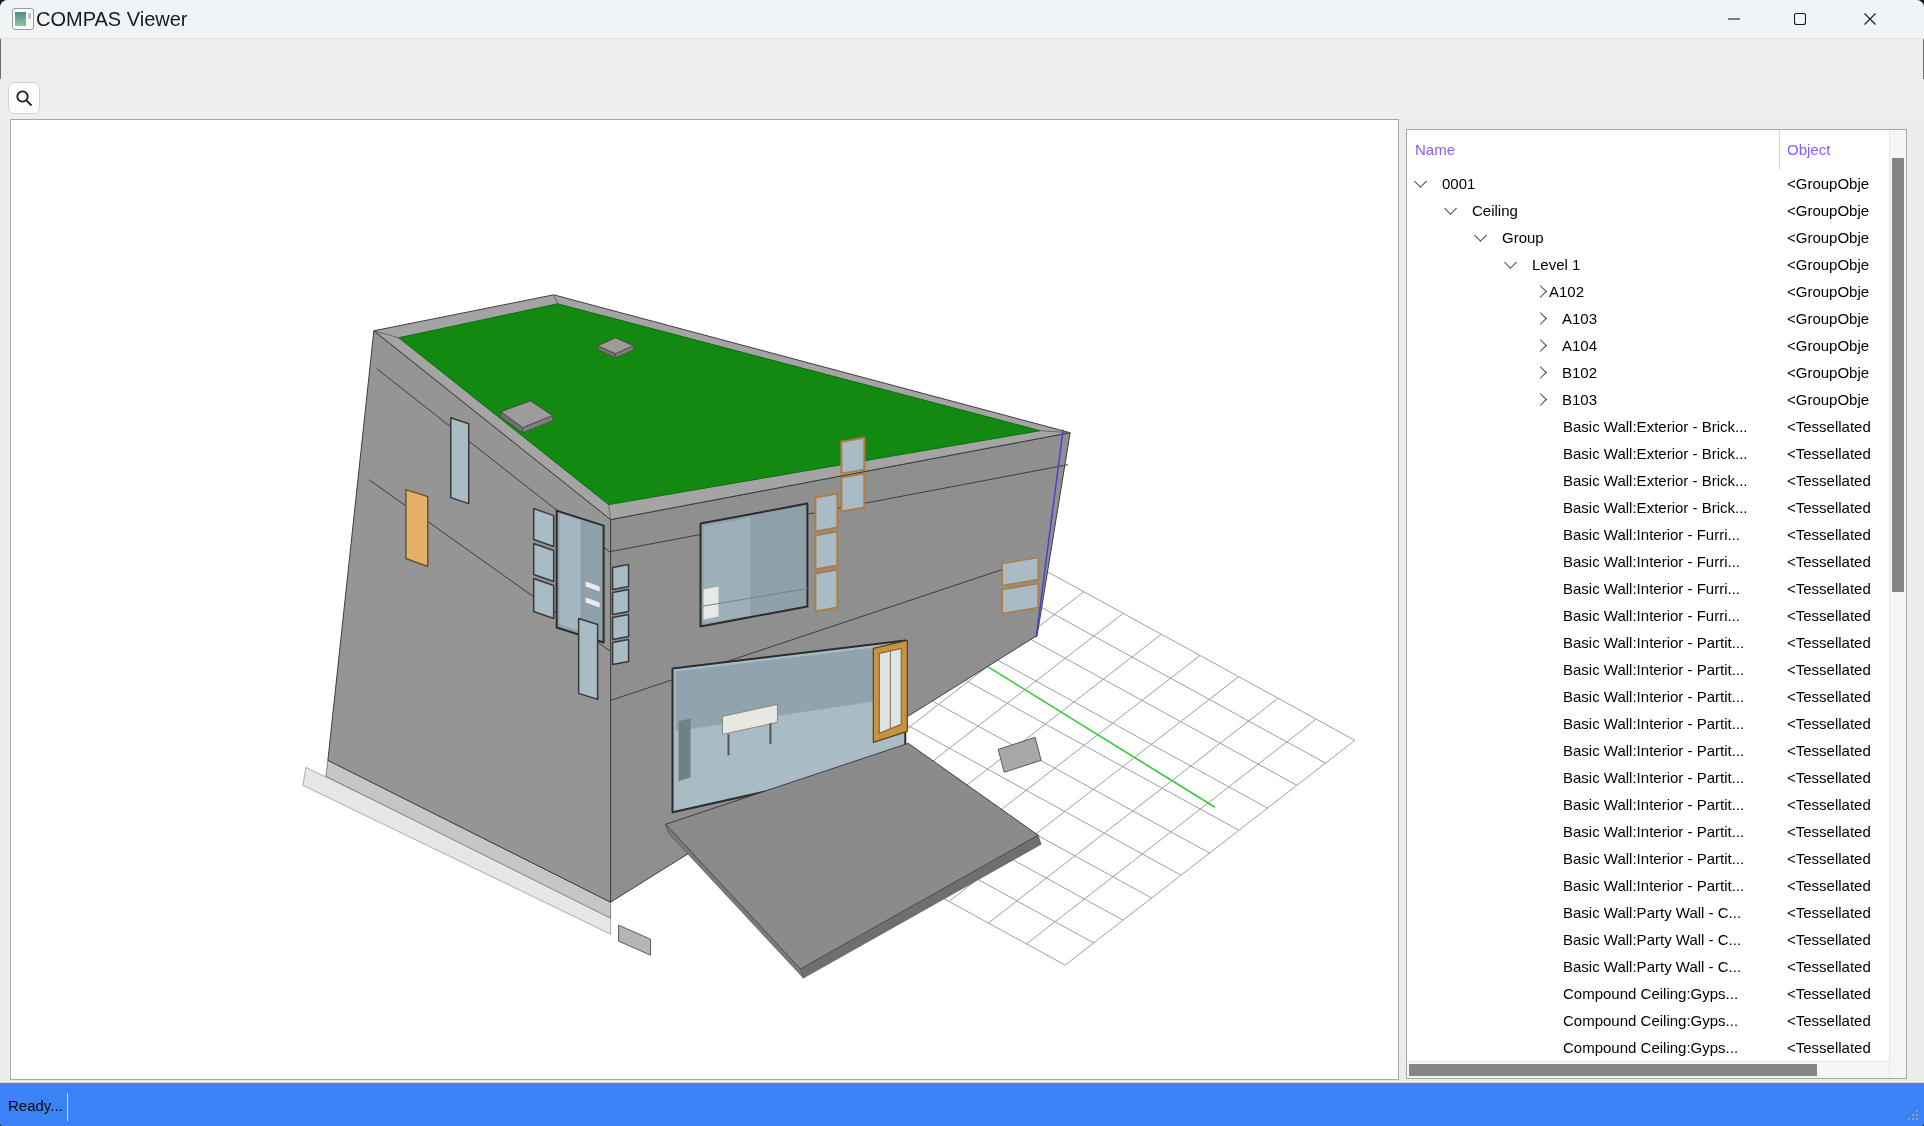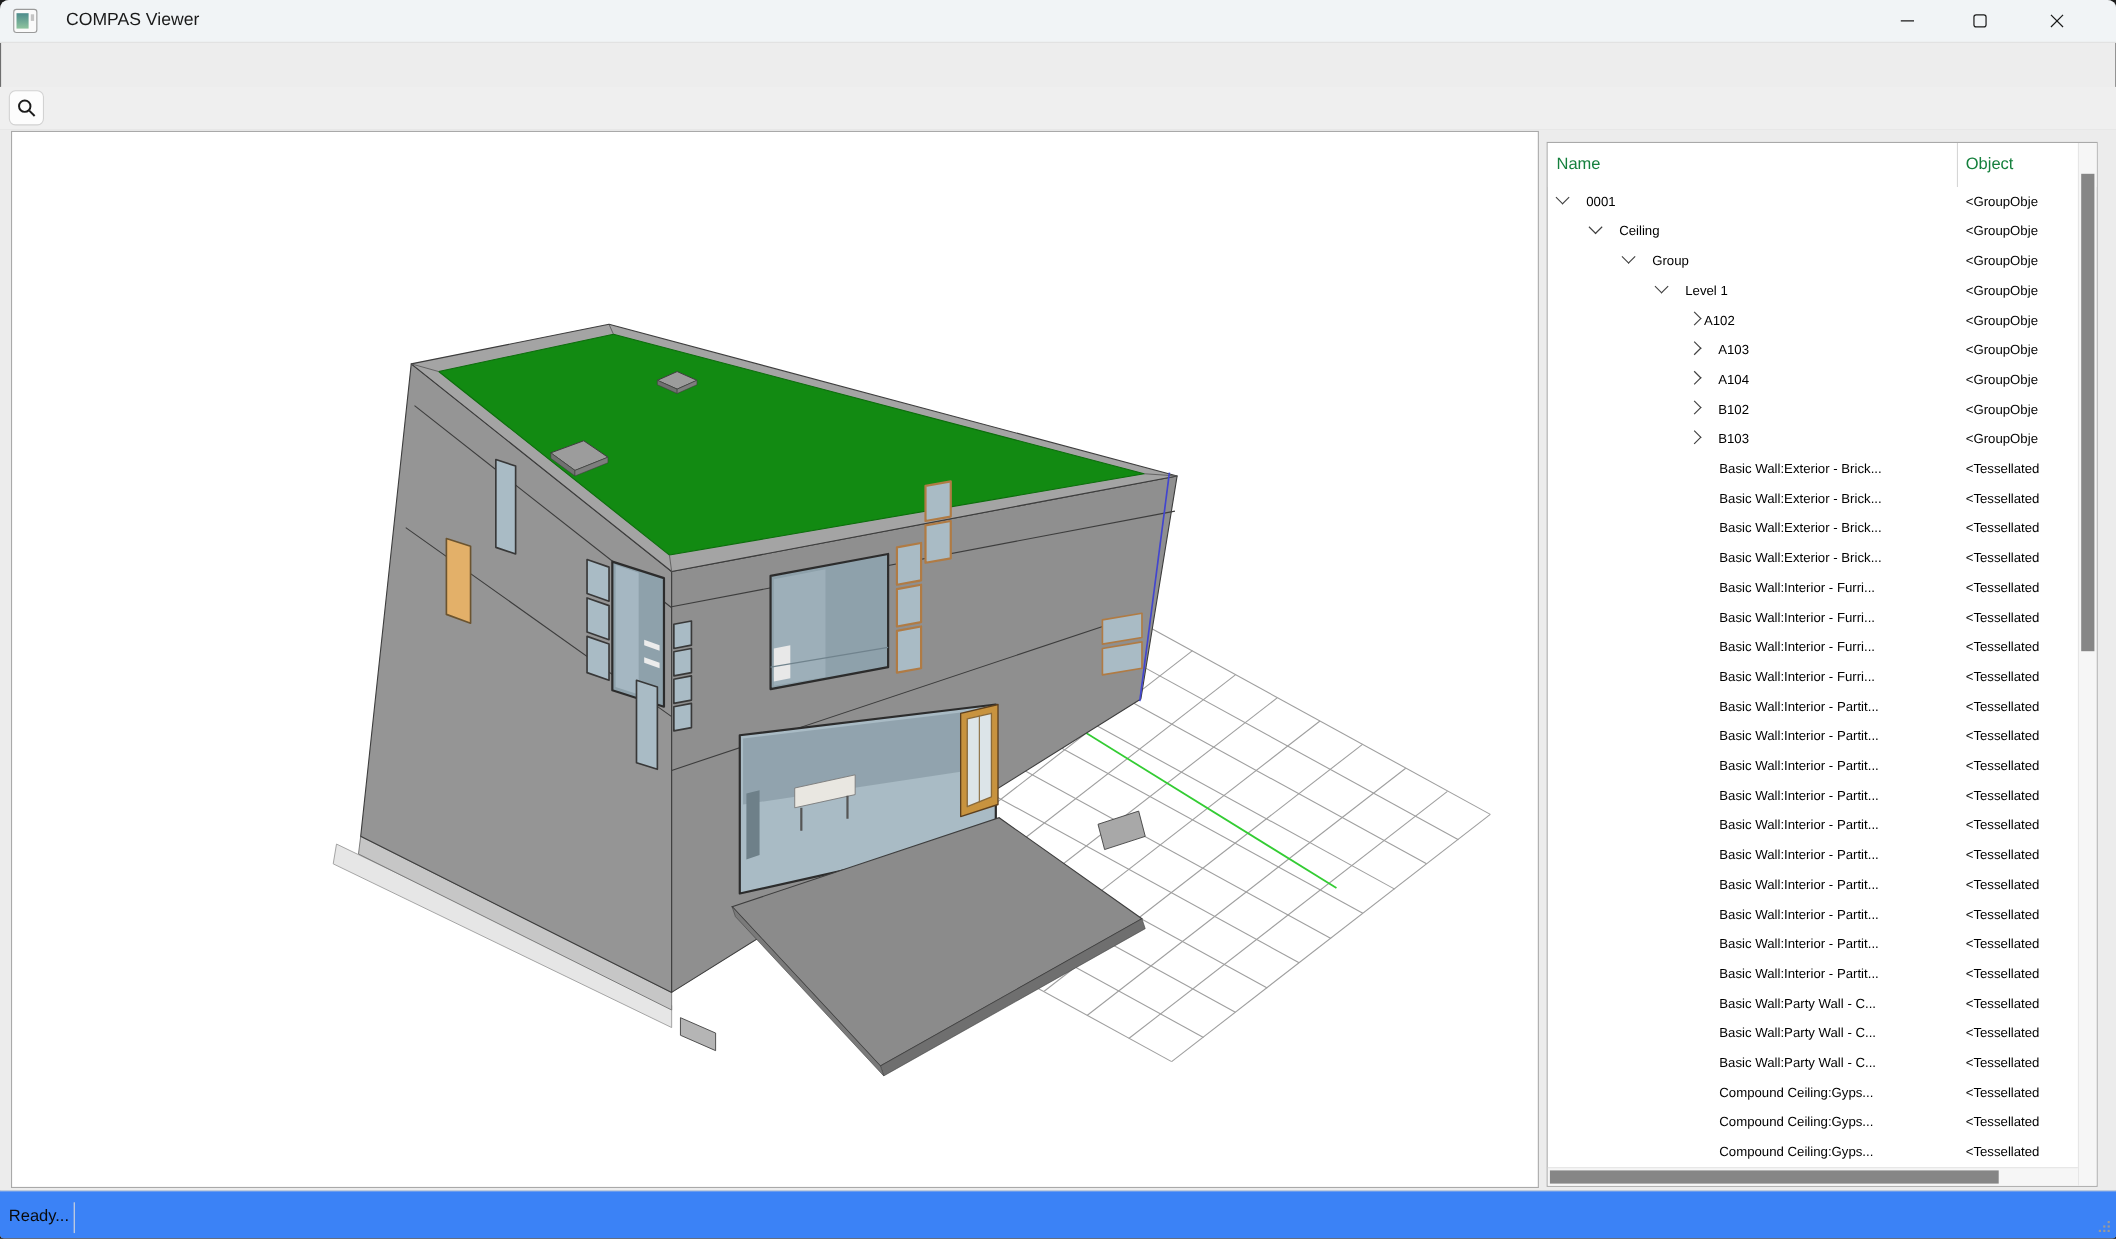--- a/index.html
+++ b/index.html
@@ -2,42 +2,42 @@
 <html style="--roofGreen: #128a12; --wall: #959595; --wallRight: #8f8f8f; --parapet: #a4a4a4; --glass: #a9bbc5; --interior: #8ea1ab; --doorOrange: #e3b069; --frameOrange: #b07b44; --frameDark: #383838; --slab: #8b8b8b; --foundation: #c6c6c6; --gridLine: #9f9f9f; --axisGreen: #33cc33; --axisBlue: #4245cf; --edge: #3d3d3d;"><head>
 <meta charset="utf-8">
 <style>
   html,body{margin:0;padding:0;background:#1c1c1c;font-family:"Liberation Sans","DejaVu Sans",sans-serif;}
   #window{position:relative;width:1924px;height:1126px;background:#ededed;border-radius:8px 8px 4px 4px;overflow:hidden;box-shadow:0 0 0 1px #6e6e6e inset;}
   
   #titlebar{position:absolute;left:0;top:0;width:100%;height:38px;background:#f1f4f6;border-bottom:1px solid #e0e0e0;}
   #appicon{position:absolute;left:12px;top:8px;width:22px;height:22px;background:#fafafa;border:1px solid #9a9a9a;border-radius:3px;box-sizing:border-box;}
   #appicon .teal{position:absolute;left:2px;top:3px;width:11px;height:14px;background:linear-gradient(#4d8c8c,#8fc49e);}
   #appicon .tab{position:absolute;left:15px;top:4px;width:3px;height:6px;background:#c4c4c4;}
-  #title-text{position:absolute;left:60px;top:0;height:38px;line-height:38px;font-size:16px;color:#191919;}
+  #title-text{position:absolute;left:36px;top:0;height:38px;line-height:38px;font-size:20px;color:#191919;}
   .winbtn{position:absolute;top:0;width:66px;height:38px;border:none;background:transparent;cursor:default;}
   .winbtn svg{position:absolute;left:50%;top:50%;transform:translate(-50%,-50%);}
   #btn-min{right:157px;} #btn-max{right:91px;} #btn-close{right:21px;}
   
   #menubar{position:absolute;left:0;top:39px;width:100%;height:39px;background:#f6f6f6;border-bottom:1px solid #e3e3e3;}
   .menu-item{display:inline-block;margin-left:14px;height:39px;line-height:39px;font-size:15px;color:#101010;}
   
   #toolbar{position:absolute;left:0;top:79px;width:100%;height:39px;background:#efefef;border-bottom:1px solid #c9c9c9;}
   #search-btn{position:absolute;left:8px;top:3px;width:32px;height:32px;background:#fdfdfd;border:1px solid #d2d2d2;border-radius:6px;box-sizing:border-box;}
   
   #content{position:absolute;left:0;top:118px;width:100%;height:964px;background:#ececec;}
   #viewport{position:absolute;left:10px;top:1px;width:1389px;height:961px;background:#ffffff;border:1px solid #a9a9a9;box-sizing:border-box;}
   #viewport svg{display:block;width:100%;height:100%;}
   
   #treepanel{position:absolute;left:1406px;top:11px;width:501px;height:950px;background:#ffffff;border:1px solid #a9a9a9;box-sizing:border-box;overflow:hidden;}
   #treeheader{position:absolute;left:0;top:0;width:100%;height:40px;background:#ffffff;}
-  .hcell{position:absolute;top:0;height:40px;line-height:40px;font-size:15px;color:#15803d;}
+  .hcell{position:absolute;top:0;height:40px;line-height:40px;font-size:15px;color:#8b5cf6;}
   #hname{left:8px;} #hobject{left:380px;}
   #hdivider{position:absolute;left:372px;top:0;width:1px;height:40px;background:#d6d6d6;}
   #treerows{position:absolute;left:0;top:40px;right:17px;bottom:17px;overflow:hidden;}
-  .trow{position:relative;height:27px;line-height:27px;white-space:nowrap;font-size:12px;color:#000;}
+  .trow{position:relative;height:27px;line-height:27px;white-space:nowrap;font-size:15px;color:#000;}
   .chev{display:inline-block;width:8px;height:8px;border-right:1.6px solid #3f3f3f;border-bottom:1.6px solid #3f3f3f;position:relative;}
   .chev.open{transform:rotate(45deg);top:-3px;}
   .chev.closed{transform:rotate(-45deg);top:-1px;}
   .tname{display:inline-block;}
   .tobj{position:absolute;left:380px;top:0;width:105px;overflow:hidden;}
   #vscroll{position:absolute;right:0;top:0;width:17px;height:100%;background:#f6f6f6;border-left:1px solid #e6e6e6;box-sizing:border-box;}
   #vthumb{position:absolute;left:2px;right:2px;top:28px;height:434px;background:#868686;}
   #hscroll{position:absolute;left:0;right:17px;bottom:0;height:17px;background:#f6f6f6;border-top:1px solid #e6e6e6;box-sizing:border-box;}
   #hthumb{position:absolute;left:2px;top:2px;width:408px;height:12px;background:#868686;}
   

